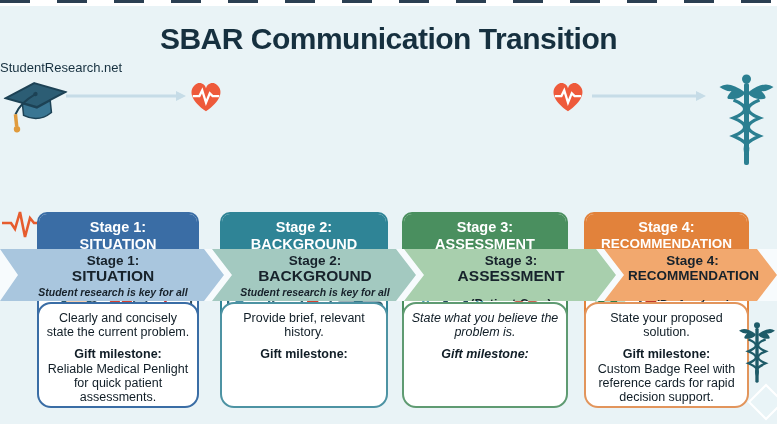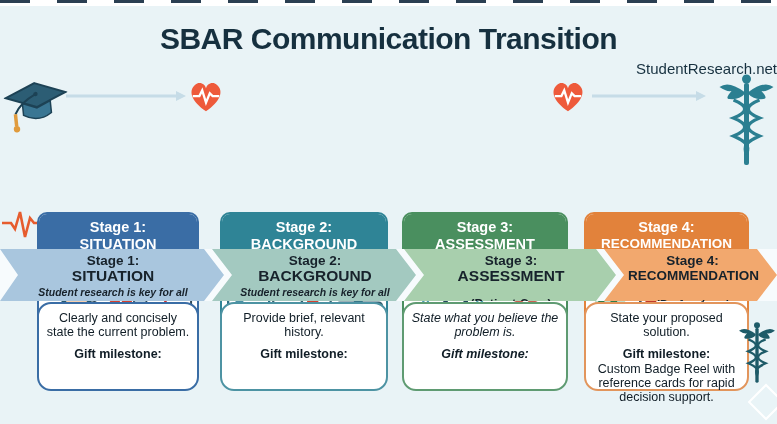--- a/index.html
+++ b/index.html
@@ -10,22 +10,22 @@
     -webkit-font-smoothing:antialiased;
   }
   .abs{position:absolute;}
   
   .top-strip{left:0;top:0;width:777px;height:6px;background:#ffffff;}
   .top-dashes{left:0;top:0;width:777px;height:3px;
     background:repeating-linear-gradient(90deg,#2b3f52 0 30px,#ffffff 30px 57px);}
   
   .title{left:0;top:22px;width:777px;text-align:center;
     font-size:30px;font-weight:bold;color:#16303f;letter-spacing:-0.5px;}
-  .subtitle{left:0;top:60px;width:777px;text-align:right;
-    font-size:15px;font-weight:500;color:#16303f;}
+  .subtitle{left:0;top:60px;width:777px;text-align:left;
+    font-size:13px;font-weight:500;color:#16303f;}
   
   .col-card{top:106px;height:144px;background:#ffffff;border-radius:10px;
     border:2px solid;box-sizing:border-box;overflow:hidden;z-index:2;}
   .col-head{height:56px;color:#ffffff;text-align:center;padding-top:5px;
     font-weight:bold;font-size:14.5px;line-height:16.5px;}
   .col-illu{position:relative;height:84px;background:#ffffff;}
   .col-illu svg{width:100%;height:100%;display:block;}
   .c0 .col-card{border-color:#3a6da5;} .c0 .col-head{background:#3a6da5;}
   .c1 .col-card{border-color:#2f8496;} .c1 .col-head{background:#2f8496;}
   .c2 .col-card{border-color:#4a8f5f;} .c2 .col-head{background:#4a8f5f;}
@@ -40,21 +40,21 @@
   .chev .l3b{font-size:12.5px;font-weight:bold;line-height:14px;margin-top:13px;}
   .chev0{left:0;width:224px;background:#a9c6de;
     clip-path:polygon(0 0,204px 0,224px 50%,204px 100%,0 100%,18px 50%);}
   .chev1{left:212px;width:204px;background:#a3c9c0;
     clip-path:polygon(0 0,184px 0,204px 50%,184px 100%,0 100%,20px 50%);}
   .chev2{left:404px;width:212px;background:#a8cfad;
     clip-path:polygon(0 0,192px 0,212px 50%,192px 100%,0 100%,20px 50%);}
   .chev3{left:604px;width:173px;background:#f2a86e;padding:4px 20px 0 24px;
     clip-path:polygon(0 0,153px 0,173px 50%,153px 100%,0 100%,20px 50%);}
   
-  .txt-card{top:302px;height:89px;background:#ffffff;border-radius:14px;
+  .txt-card{top:302px;height:106px;background:#ffffff;border-radius:14px;
     border:2px solid;box-sizing:border-box;text-align:center;color:#101d26;
     font-size:12.5px;line-height:14.2px;padding:7px 6px 0 6px;z-index:2;}
   .txt-card .desc{margin:0 0 8px 0;}
   .txt-card .gift-label{font-weight:bold;}
   .t0{border-color:#3a6da5;} .t1{border-color:#4d93a3;text-align:center;}
   .t2{border-color:#5f9b72;font-style:italic;} .t3{border-color:#e2955c;text-align:center;}
   .use-tools{position:absolute;left:1px;top:46px;width:52px;text-align:center;
     font-size:11.5px;font-weight:600;color:#15242e;line-height:12.5px;}
   .lx{left:37px;width:162px;} .l1x{left:220px;width:168px;}
   .l2x{left:402px;width:166px;} .l3x{left:584px;width:165px;}
@@ -314,20 +314,21 @@
   <div class="chev chev3">
     <div class="l1">Stage 4:</div>
     <div class="l2" style="font-size:13.5px">RECOMMENDATION</div>
     <div class="l3b" style="font-size:11.5px">(Professional Transition)</div>
   </div>
 </div>
 
 <div class="abs txt-card t0 lx">
   <p class="desc">Clearly and concisely state the current problem.</p>
   <div class="gift-label">Gift milestone:</div>
+  <div class="gift-text">Reliable Medical Penlight for quick patient assessments.</div>
 </div>
 
 <div class="abs txt-card t1 l1x">
   <p class="desc">Provide brief, relevant history.</p>
   <div class="gift-label">Gift milestone:</div>
 </div>
 
 <div class="abs txt-card t2 l2x">
   <p class="desc">State what you believe the problem is.</p>
   <div class="gift-label">Gift milestone:</div>

